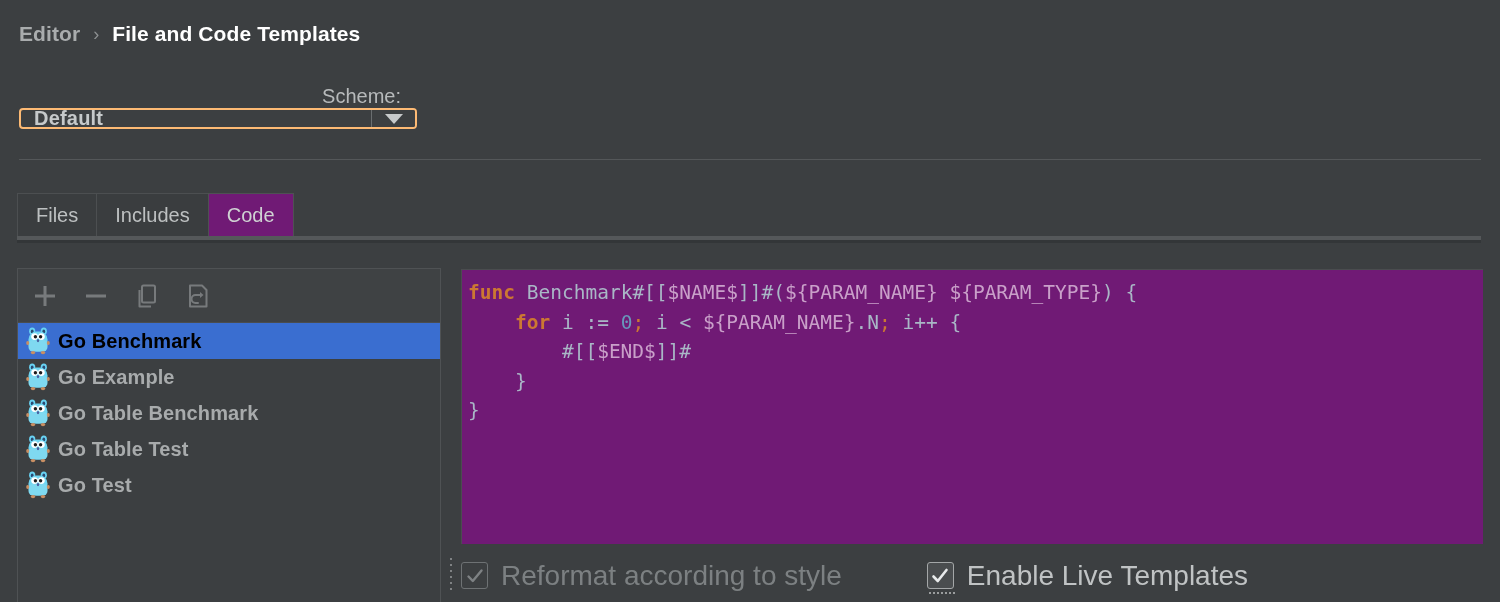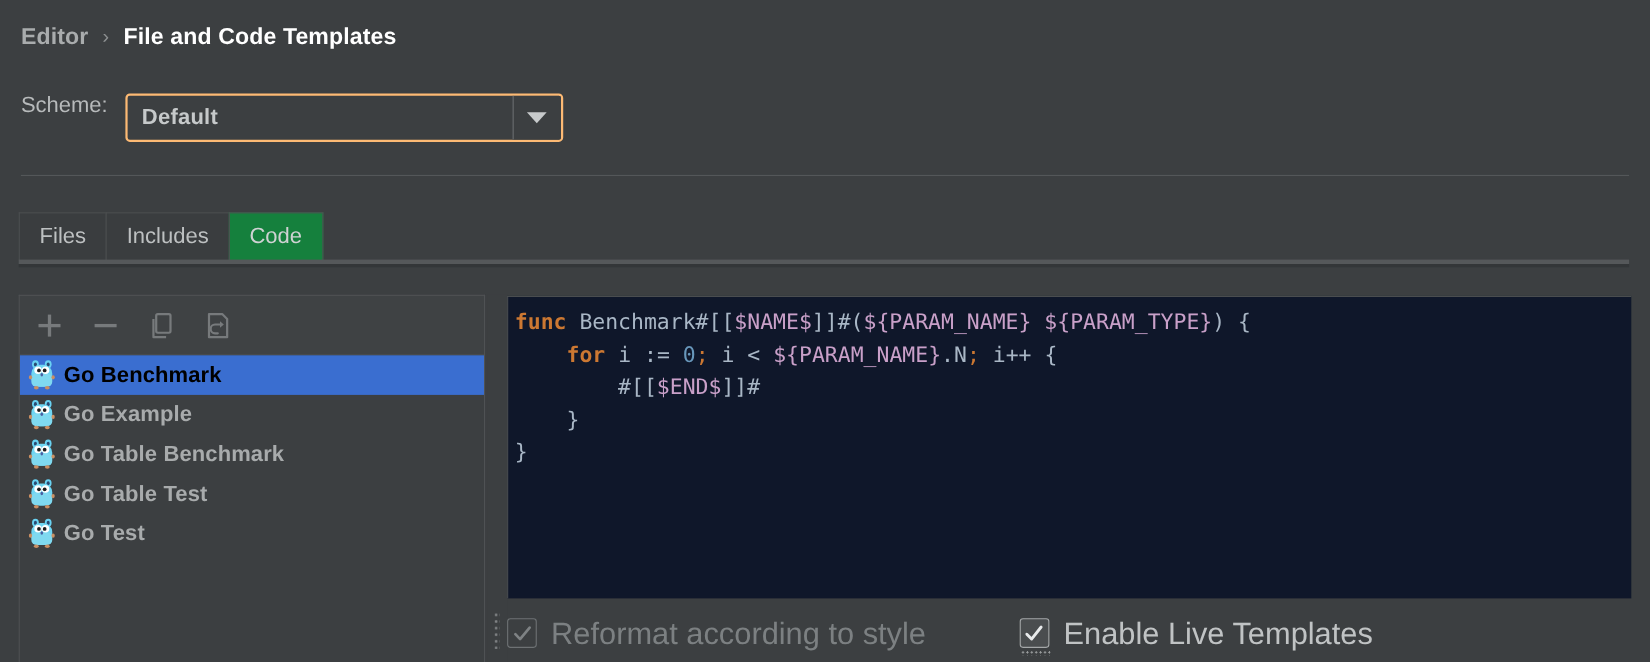--- a/index.html
+++ b/index.html
@@ -45,21 +45,22 @@
   }
   .breadcrumb .crumb-current { color: #ffffff; }
 
   
   .scheme-row {
     position: absolute;
     left: 19px;
     top: 85px;
     height: 44px;
     display: flex;
-    align-items: flex-start;
+    align-items: flex-end;
+    flex-direction: column;
   }
   .scheme-label {
     font-size: 20px;
     color: #b7babb;
     margin-right: 16px;
   }
   .combo {
     display: flex;
     align-items: stretch;
     width: 398px;
@@ -123,21 +124,21 @@
     align-items: center;
     justify-content: center;
     font-size: 20px;
     color: #bdc0c1;
     background: #3a3d3f;
     border: 1px solid #4c4f51;
     border-bottom: none;
     margin-right: -1px;
   }
   .tab.selected {
-    background: #15803d;
+    background: #701a75;
     border-color: #4e5153;
     color: #cfd2d3;
   }
   .tabs-underline {
     position: absolute;
     left: 17px;
     top: 236px;
     width: 1464px;
     height: 4px;
     background: #55585a;
@@ -232,21 +233,21 @@
     opacity: 0.85;
   }
 
   
   .editor {
     position: absolute;
     left: 461px;
     top: 269px;
     width: 1022px;
     height: 275px;
-    background: #0f172a;
+    background: #701a75;
     border-top: 1px solid #4a4d4f;
     border-left: 1px solid #4a4d4f;
     box-sizing: border-box;
     overflow: hidden;
     padding: 8px 0 0 6px;
   }
   .code {
     font-family: "DejaVu Sans Mono", monospace;
     font-size: 19.5px;
     line-height: 29.5px;

